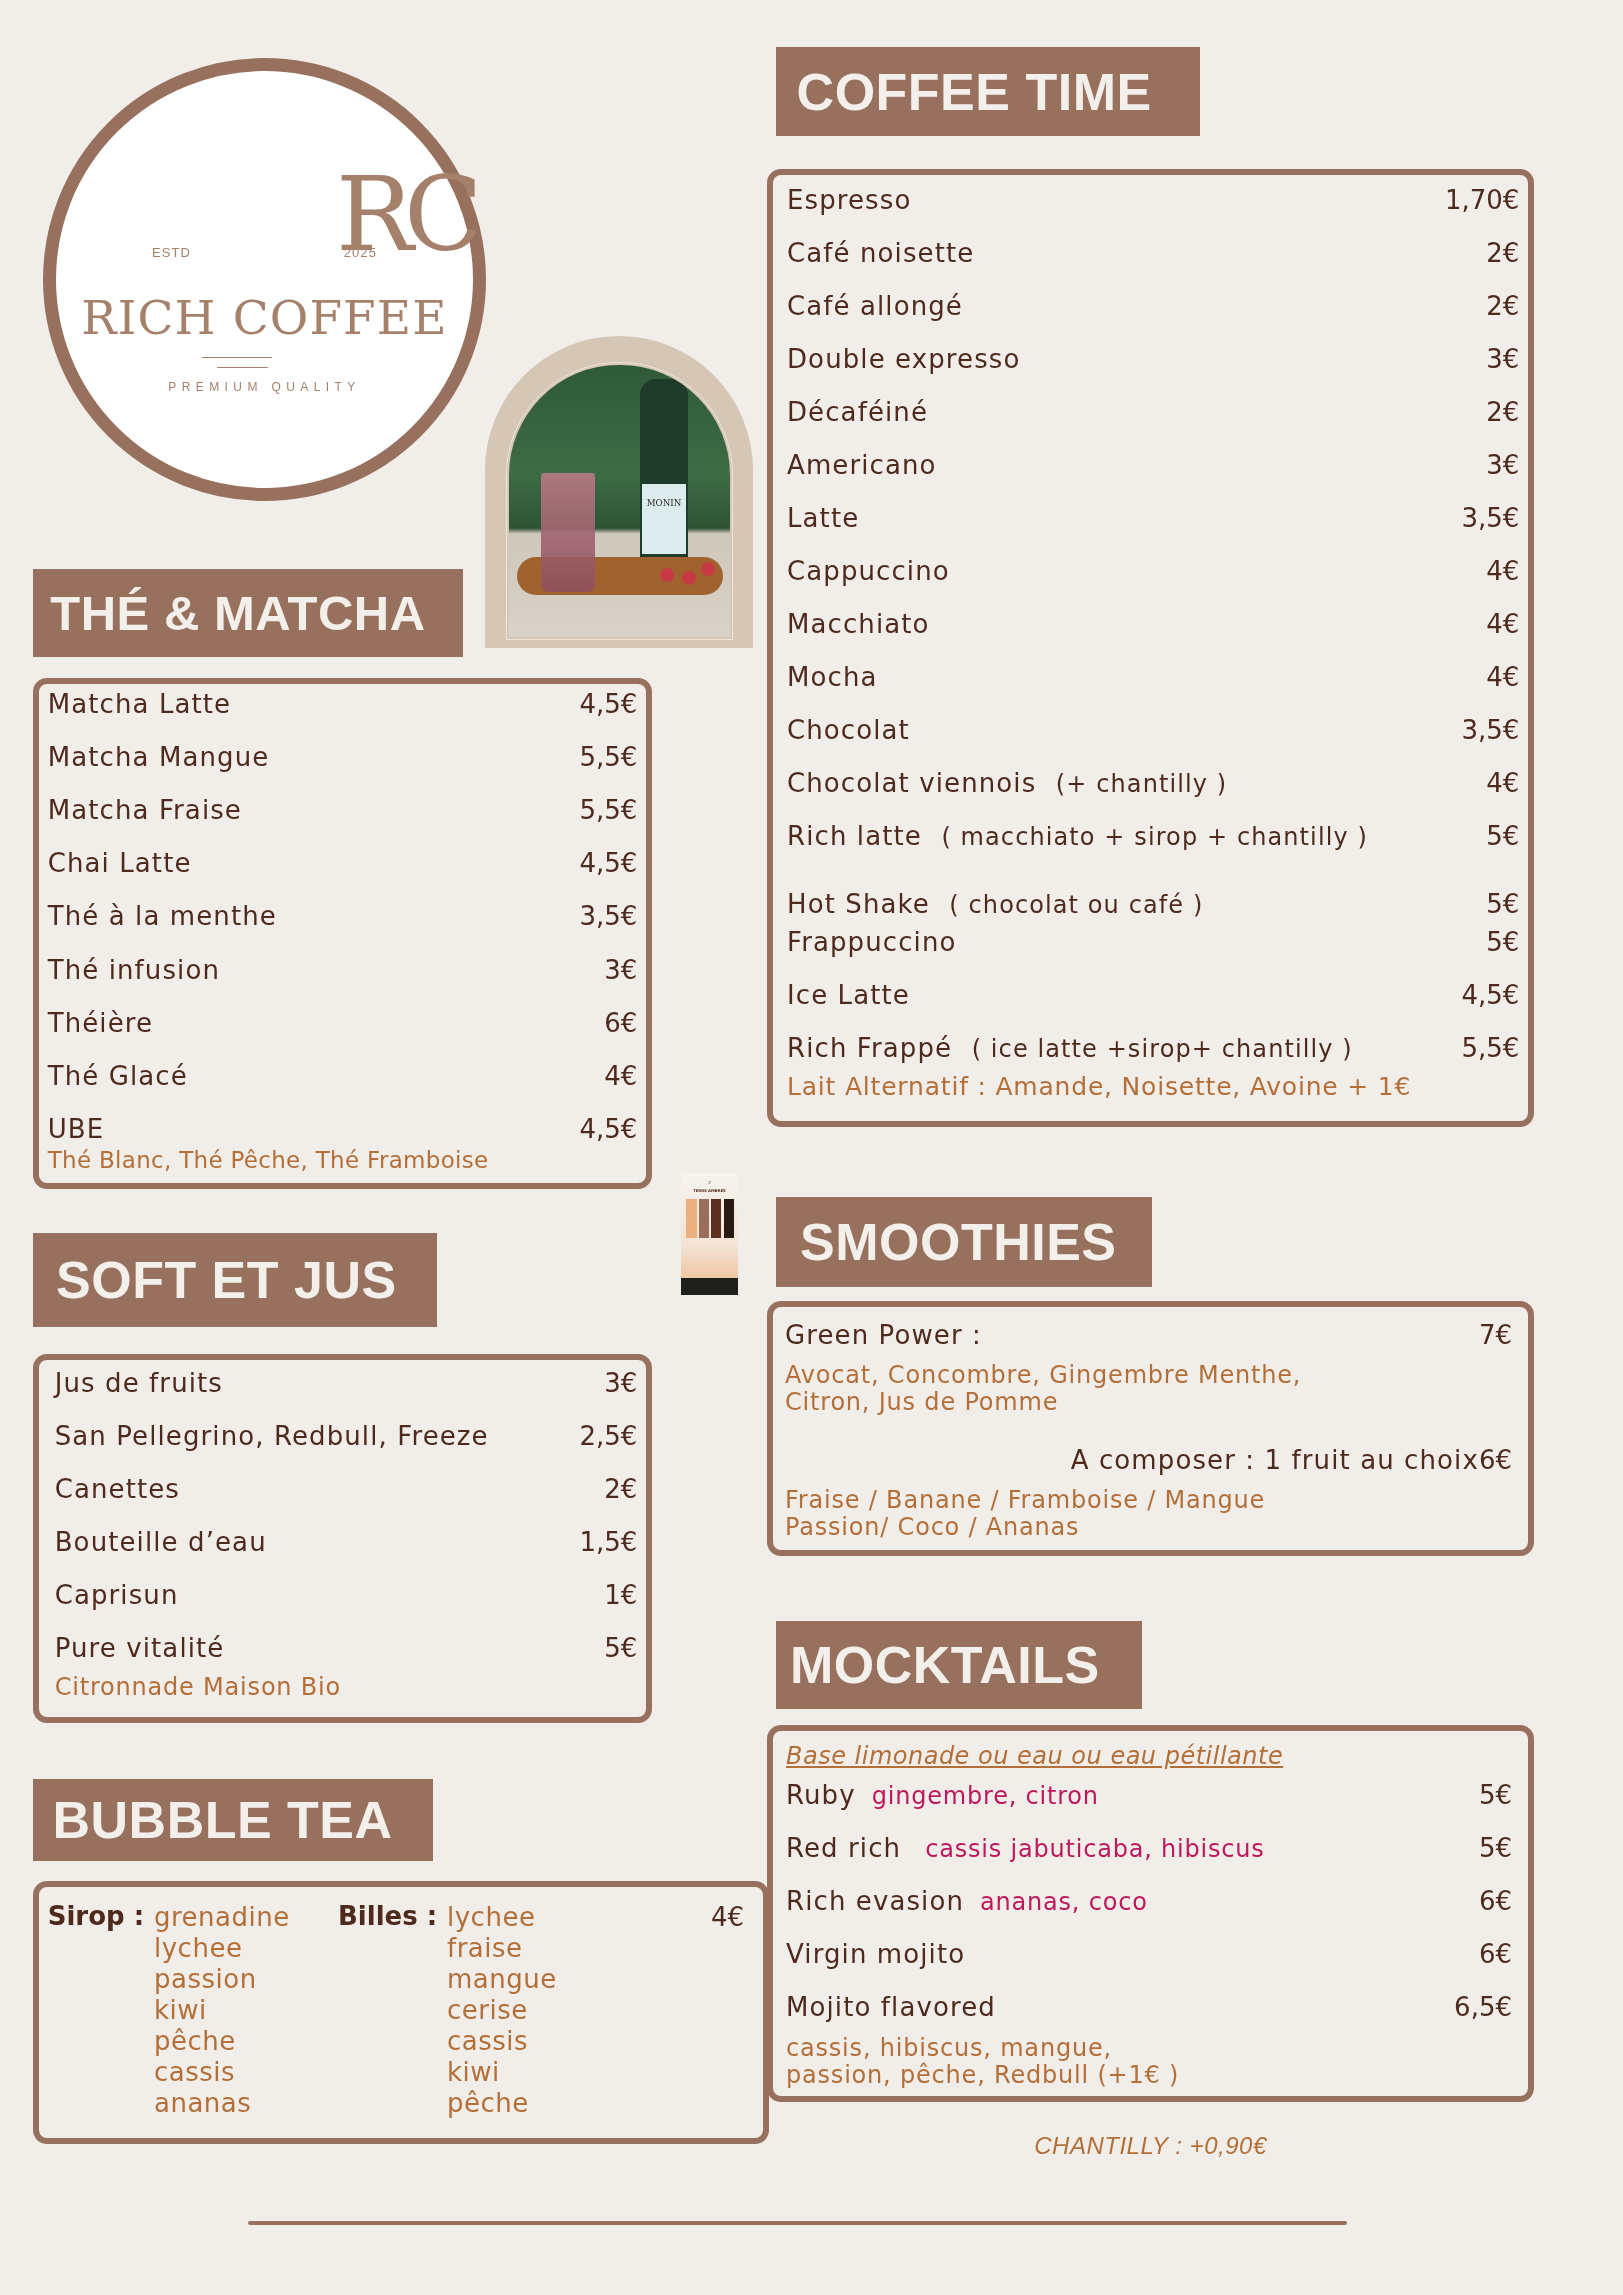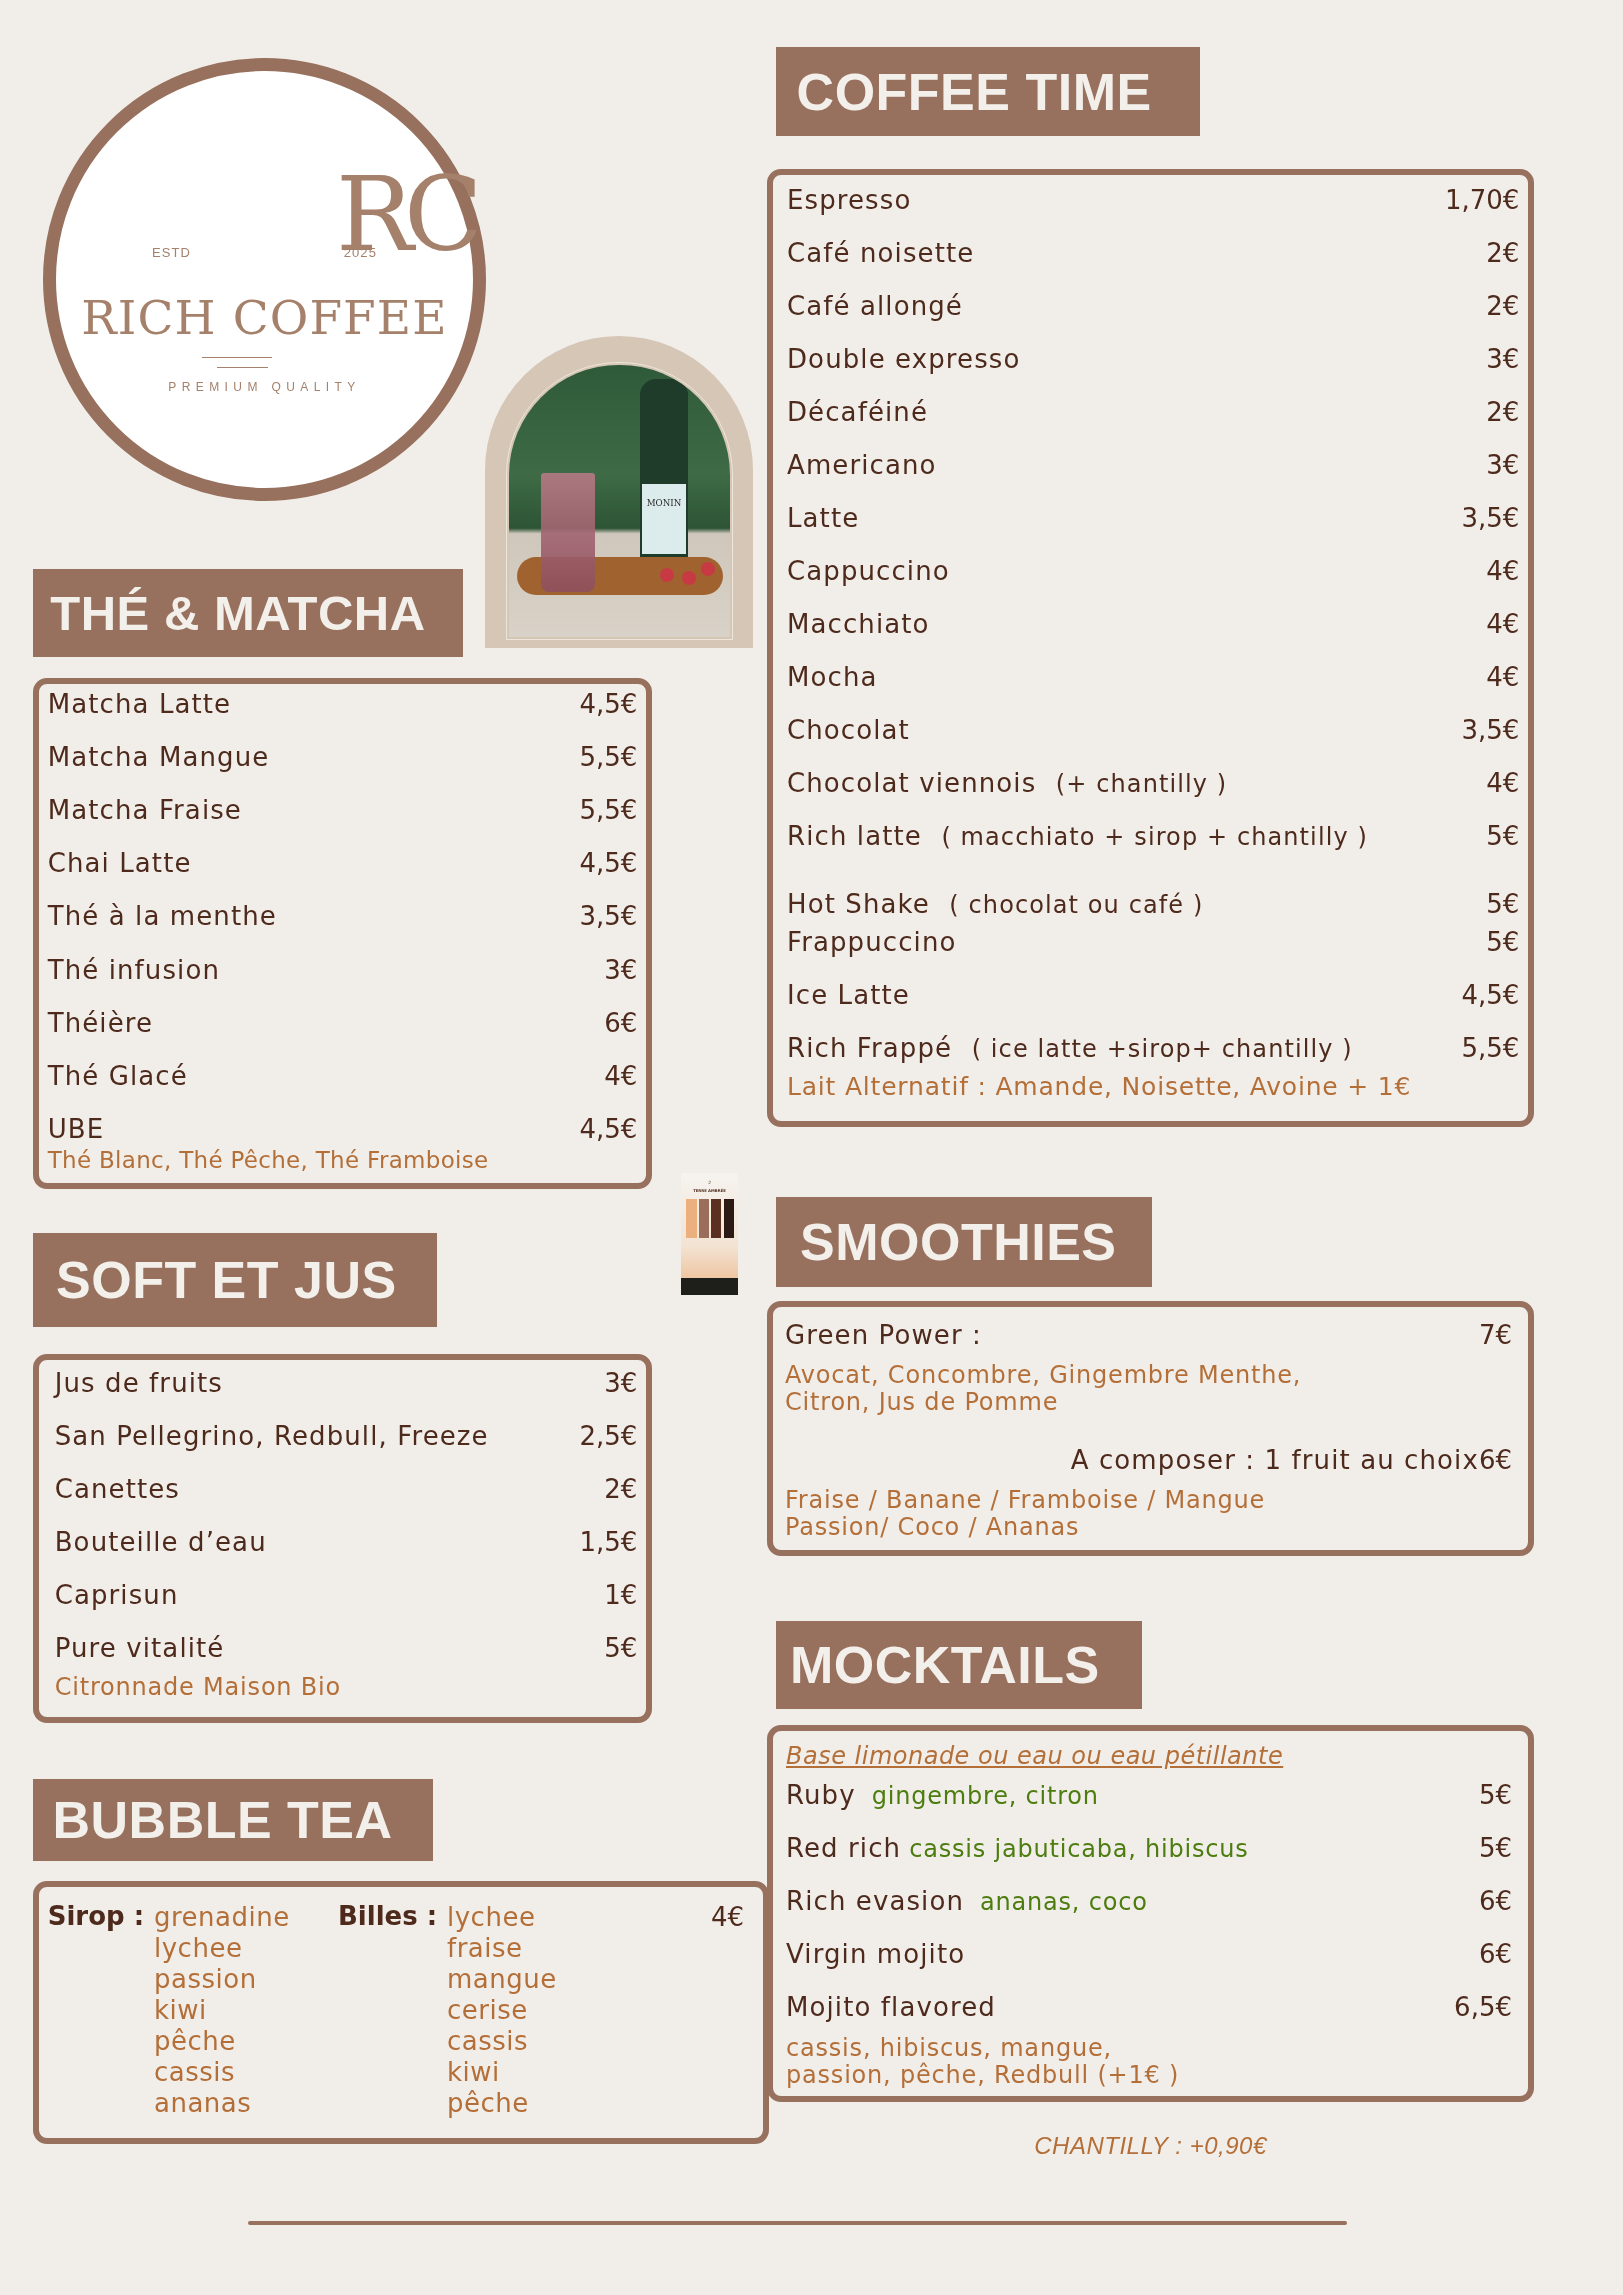--- a/index.html
+++ b/index.html
@@ -7,21 +7,21 @@
          font-family:"DejaVu Sans","Liberation Sans",sans-serif; color:#4E2A1C; }
   .abs { position:absolute; }
   .hdr { position:absolute; background:#97705E; color:#F3EFEA; font-family:"Liberation Sans",sans-serif;
          font-weight:700; display:flex; align-items:center; box-sizing:border-box; letter-spacing:0.5px; white-space:nowrap; }
   .box { position:absolute; border:6.5px solid #97705E; border-radius:14px; box-sizing:border-box; background:#F1EEEA; }
   .row { position:absolute; left:0; right:0; display:flex; justify-content:space-between; align-items:baseline;
          font-size:26px; letter-spacing:1.1px; white-space:nowrap; }
   .row .name { color:#4E2A1C; }
   .row .note { color:#4E2A1C; font-size:24px; }
   .row .price { color:#4E2A1C; letter-spacing:0; }
-  .accent { color:#4d7c0f; }
+  .accent { color:#be185d; }
   .sub { position:absolute; color:#B46F38; font-size:24px; letter-spacing:0.8px; white-space:nowrap; line-height:28px; }
 
   
   .logo { left:43px; top:58px; width:443px; height:443px; border-radius:50%; border:13.5px solid #97705E;
           box-sizing:border-box; background:#fff; }
   .logo .mono { position:absolute; left:0; right:0; top:92px; text-align:right; font-family:"DejaVu Serif",serif;
                 font-size:103px; color:#A5806A; letter-spacing:-9.7px; line-height:1; }
   .logo .estd, .logo .year { position:absolute; top:174px; font-family:"Liberation Sans",sans-serif; font-size:13px; color:#A5806A; letter-spacing:1.1px; }
   .logo .estd { left:96px; } .logo .year { right:96px; }
   .logo .brand { position:absolute; left:0; right:0; top:219px; text-align:center; font-family:"DejaVu Serif",serif;
@@ -280,21 +280,21 @@
 
 <div class="hdr" style="left:776px;top:1621px;width:366px;height:88px;font-size:52px;padding-left:14px;">MOCKTAILS</div>
 <div class="box" style="left:767px;top:1725px;width:767px;height:377px;">
   <div class="base">Base limonade ou eau ou eau pétillante </div>
   <div id="mock-rows">
       <div class="row" style="top: 49px; padding: 0px 16px 0px 13px;">
         <span><span class="name">Ruby</span><span class="accent" style="margin-left: 16px; font-size: 24px; letter-spacing: 0.8px;">gingembre, citron</span></span>
         <span class="price">5€</span>
       </div>
       <div class="row" style="top: 102px; padding: 0px 16px 0px 13px;">
-        <span><span class="name">Red rich</span><span class="accent" style="margin-left: 8px; font-size: 24px; letter-spacing: 0.8px;">cassis jabuticaba, hibiscus</span></span>
+        <span><span class="name">Red rich</span><span class="accent" style="margin-left: 24px; font-size: 24px; letter-spacing: 0.8px;">cassis jabuticaba, hibiscus</span></span>
         <span class="price">5€</span>
       </div>
       <div class="row" style="top: 155px; padding: 0px 16px 0px 13px;">
         <span><span class="name">Rich evasion</span><span class="accent" style="margin-left: 16px; font-size: 24px; letter-spacing: 0.8px;">ananas, coco</span></span>
         <span class="price">6€</span>
       </div>
       <div class="row" style="top: 208px; padding: 0px 16px 0px 13px;">
         <span><span class="name">Virgin mojito</span><span class="accent" style="margin-left: 16px; font-size: 24px; letter-spacing: 0.8px;"></span></span>
         <span class="price">6€</span>
       </div>

